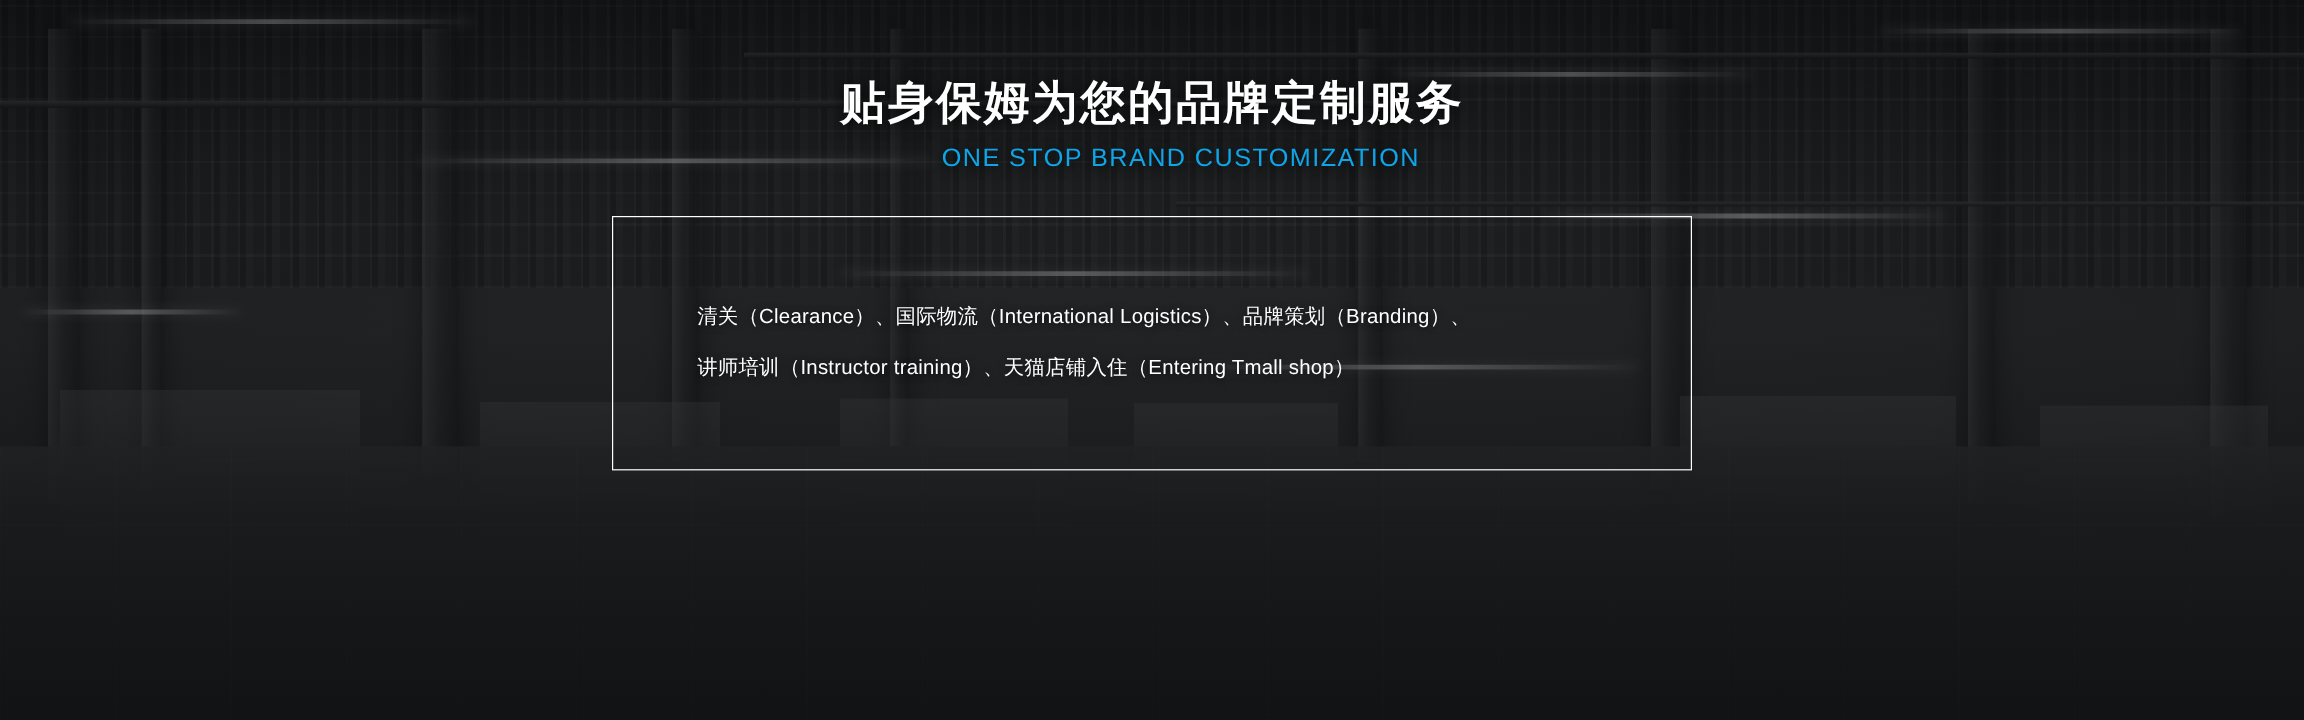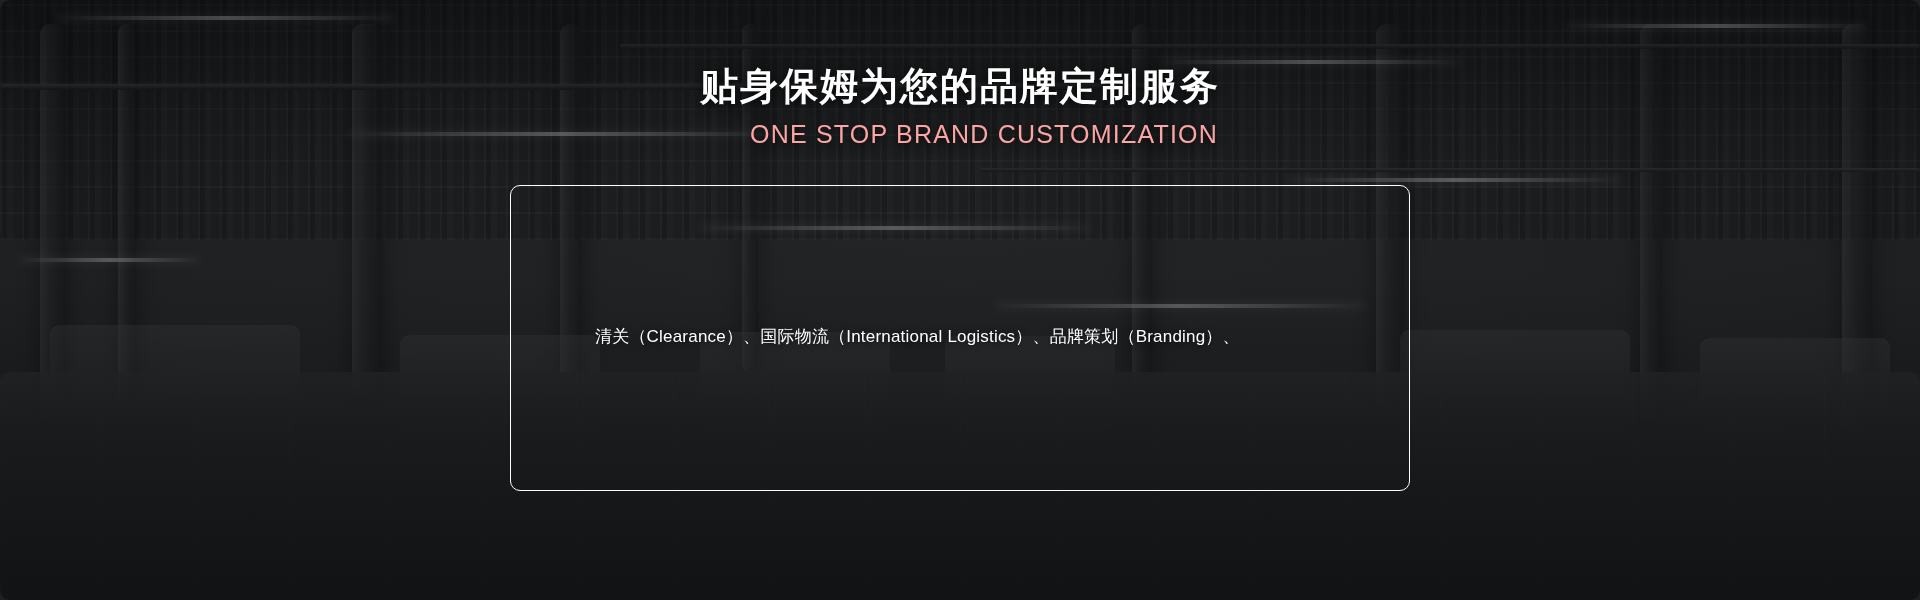--- a/index.html
+++ b/index.html
@@ -1,16 +1,16 @@
 <!DOCTYPE html>
 <html><head>
 <meta charset="utf-8">
 <title>One Stop Brand Customization Banner</title>
 <style>
-  * { margin:0; padding:0; box-sizing:border-box;border-radius:10px; }
+  * { margin:0; padding:0; box-sizing:border-box; }
 
   html, body {
     width:1920px;
     height:600px;
     overflow:hidden;
     background:#1d1f20;
     font-family:"Liberation Sans", "DejaVu Sans", sans-serif;
   }
 
   
@@ -129,41 +129,41 @@
     font-size:38px;
     font-weight:700;
     letter-spacing:2px;
     line-height:1.15;
     text-shadow:0 2px 12px rgba(0,0,0,.78);
     white-space:nowrap;
   }
 
   .subhead {
     margin-top:10px;
-    color:#fca5a5;
-    font-size:25px;
+    color:#0ea5e9;
+    font-size:21px;
     font-weight:400;
     letter-spacing:1.2px;
     line-height:1.2;
     text-shadow:0 2px 10px rgba(0,0,0,.75);
     white-space:nowrap;
     margin-left:48px;
   }
 
   
   .services-box {
     margin-top:36px;
     width:900px;
-    height:306px;
+    height:212px;
     border:1px solid #ffffff;
     display:flex;
     flex-direction:column;
     justify-content:center;
     align-items:center;
-    padding:14px 32px;
+    padding:14px 18px;
   }
 
   .service-line {
     color:#ffffff;
     font-size:17px;
     font-weight:400;
     line-height:1.2;
     letter-spacing:.2px;
     white-space:nowrap;
     text-shadow:0 1px 6px rgba(0,0,0,.6);
@@ -218,16 +218,17 @@
   </div>
 
   <div class="content">
 
     <h1 class="headline">贴身保姆为您的品牌定制服务</h1>
 
     <h2 class="subhead">ONE STOP BRAND CUSTOMIZATION</h2>
 
     <div class="services-box">
       <div class="service-line">清关（Clearance）、国际物流（International Logistics）、品牌策划（Branding）、</div>
+      <div class="service-line">讲师培训（Instructor training）、天猫店铺入住（Entering Tmall shop）</div>
     </div>
 
   </div>
 </div>
 
 </body></html>

